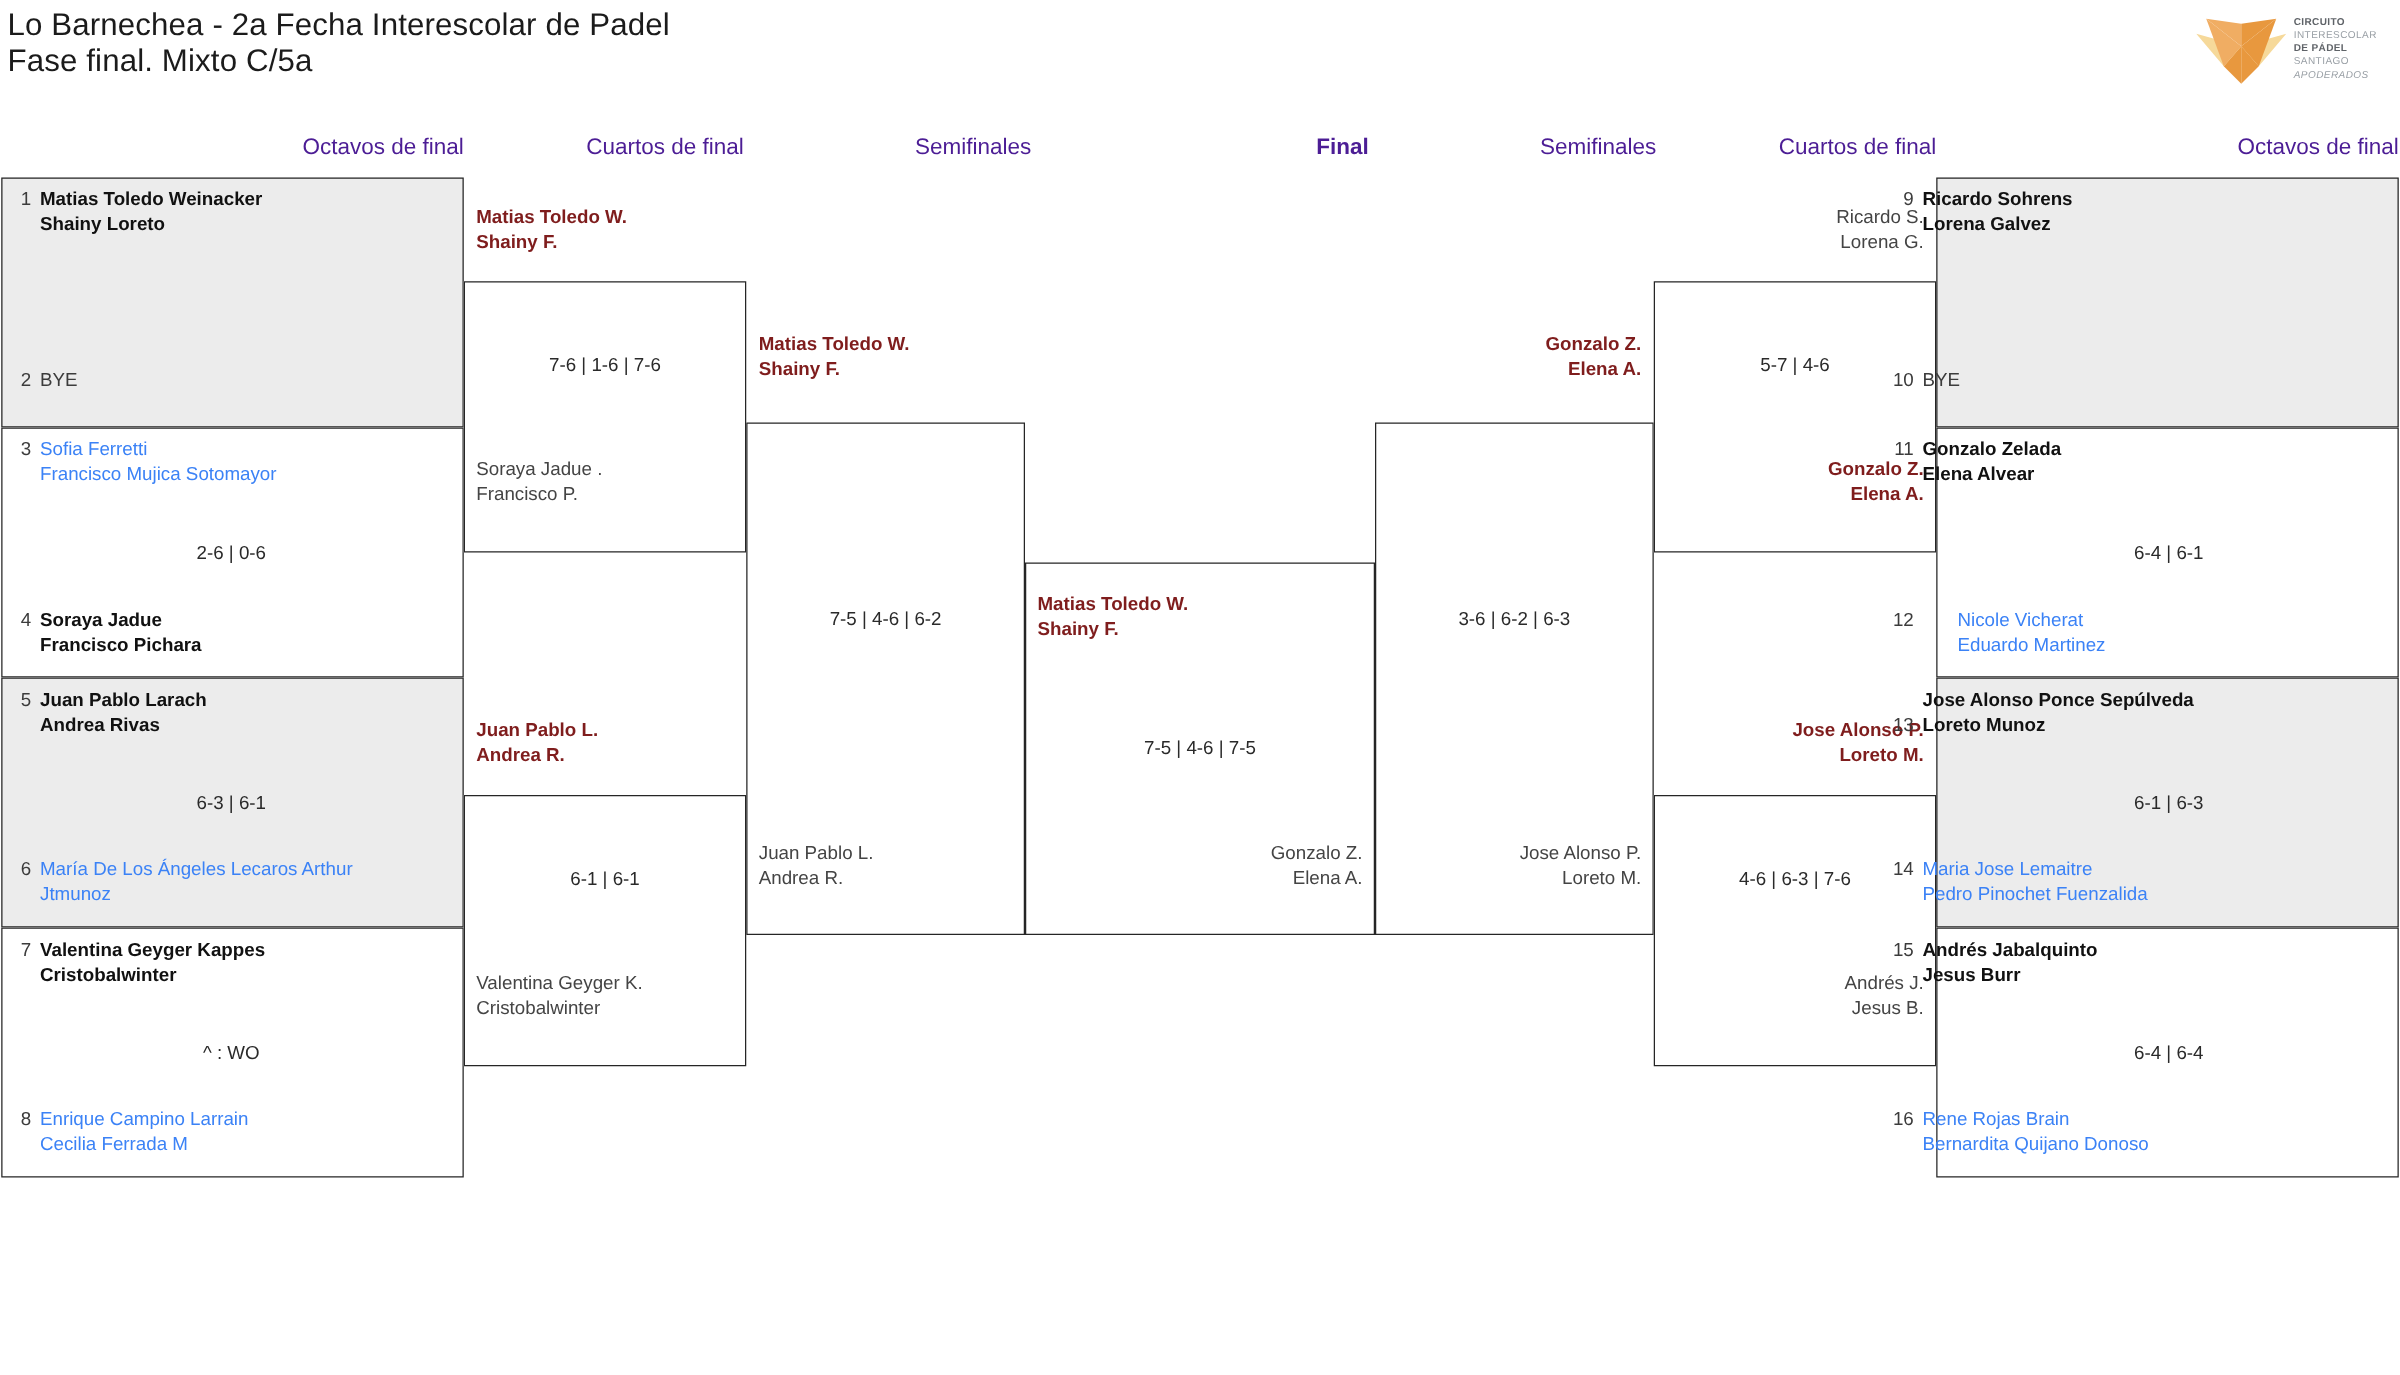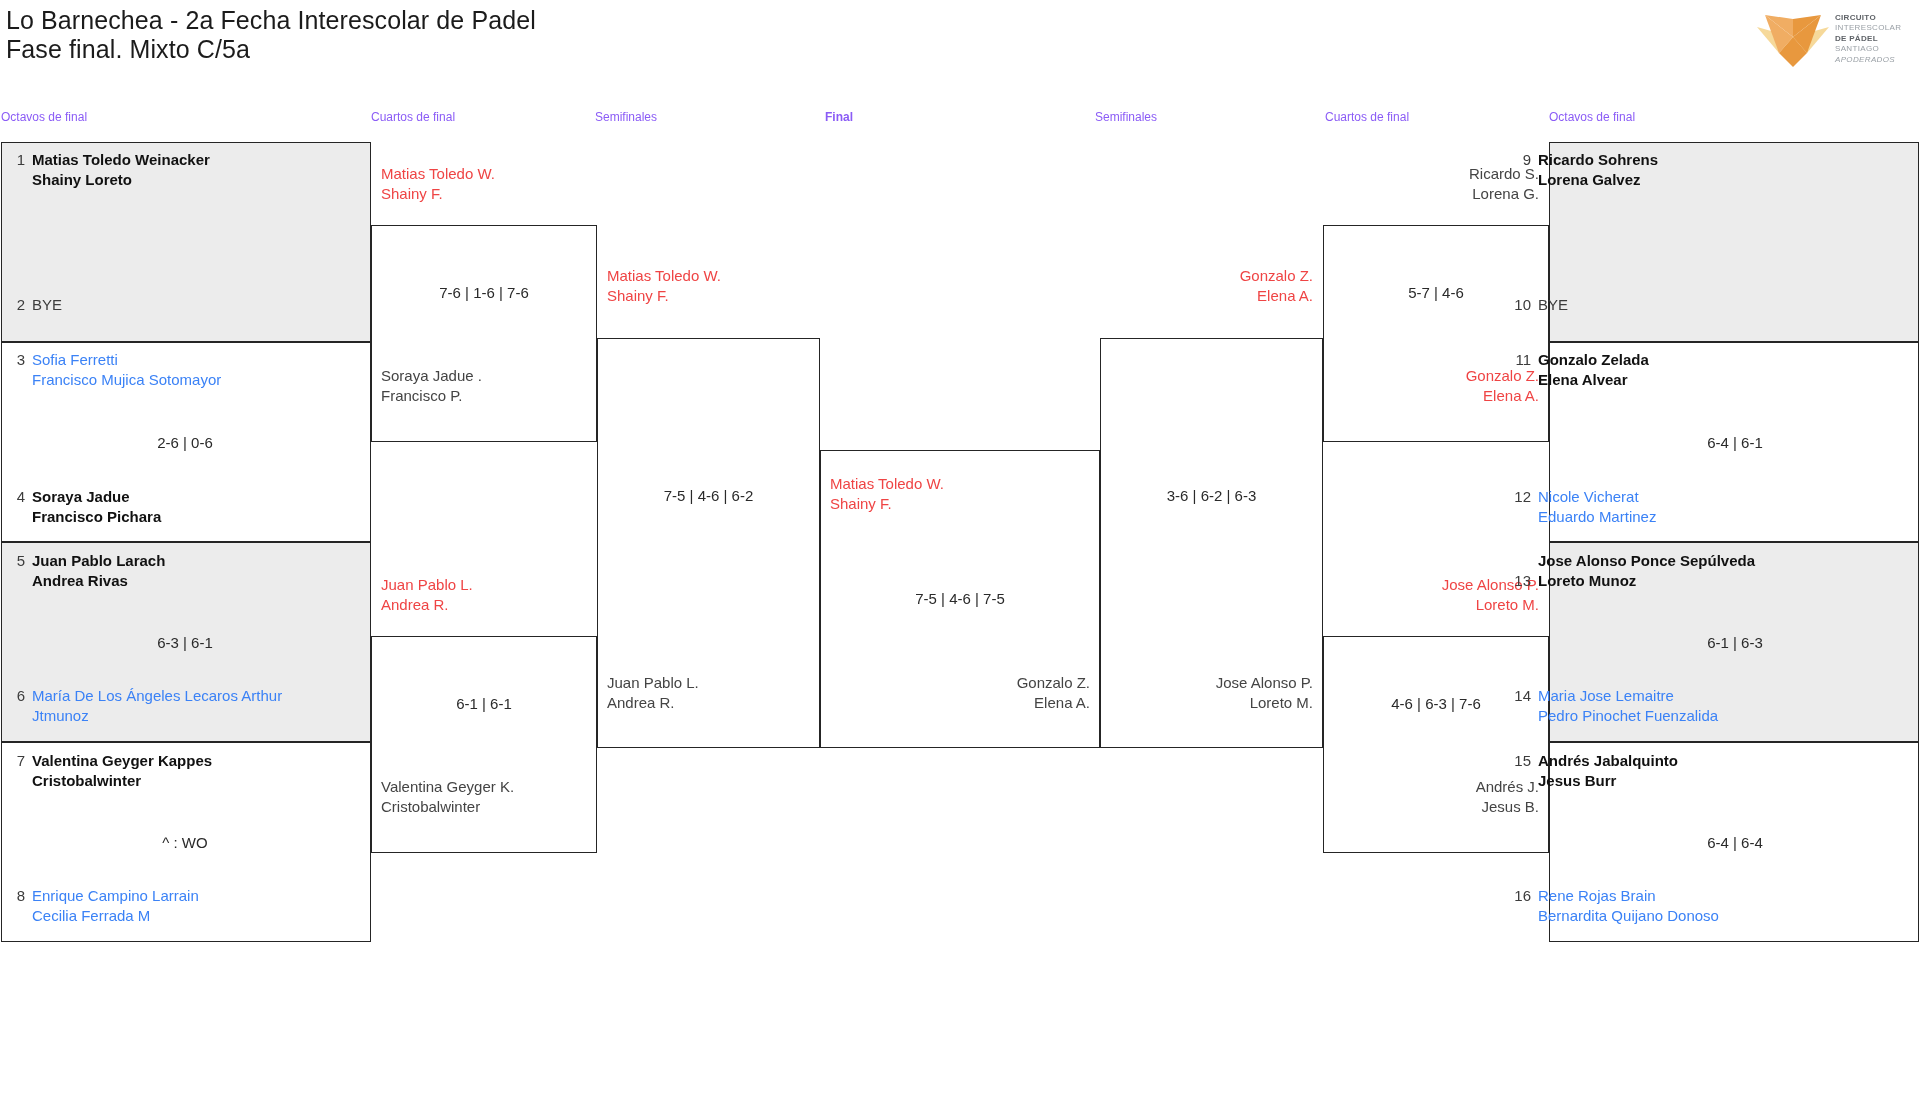--- a/index.html
+++ b/index.html
@@ -21,21 +21,21 @@
   #logo-mark{position:absolute;left:0;top:6px;width:72px;height:58px;}
   #logo-text{
     position:absolute;left:78px;top:8px;width:84px;
     font-size:8px;line-height:10.4px;letter-spacing:.35px;color:#9aa0a6;
   }
   #logo-text .b{font-weight:700;color:#5f6368;letter-spacing:.3px;}
   #logo-text .i{font-style:italic;}
 
   
   .round-head{
-    font-size:12px;line-height:18px;text-align:left;color:#8b5cf6;
+    font-size:18px;line-height:18px;text-align:right;color:#4c1d95;
     top:108px;
   }
 
   
   .box{box-sizing:border-box;border:1px solid #252525;}
   .shade{background:#ececec;}
   .white{background:#ffffff;}
 
   
   .ent{position:absolute;display:flex;align-items:flex-start;}
@@ -44,21 +44,21 @@
     font-size:15px;line-height:19px;color:#3c3c3c;padding-right:7px;
     box-sizing:border-box;
   }
   .nm{font-size:15px;line-height:19.5px;white-space:nowrap;}
   .nm.win{font-weight:700;color:#111111;}
   .nm.los{font-weight:400;color:#3b82f6;}
   .nm.bye{font-weight:400;color:#3c3c3c;font-size:15px;}
 
   
   .team{position:absolute;font-size:15px;line-height:19.5px;white-space:nowrap;}
-  .team.win{font-weight:400;color:#ef4444;}
+  .team.win{font-weight:700;color:#7f1d1d;}
   .team.los{font-weight:400;color:#444444;}
   .team.rt{text-align:right;}
 
   .score{
     position:absolute;font-size:15px;line-height:19px;color:#2a2a2a;
     text-align:center;white-space:nowrap;font-weight:400;
   }
 </style>
 </head>
 <body>
@@ -267,21 +267,21 @@
 <div class="score" style="left:1590px;top:416px;width:290px;"></div>
 
 <div class="ent" style="left:1512px;top:350px;width:400px;">
   <div class="seed">11</div>
   <div>
     <div class="nm win">Gonzalo Zelada</div>
     <div class="nm win">Elena Alvear</div>
   </div>
 </div>
 <div class="score" style="left:1590px;top:433px;width:290px;">6-4 | 6-1</div>
-<div class="ent" style="left:1512px;top:487px;width:400px;">
+<div class="ent" style="left:1512px;top:487px;width:400px;gap:28px;">
   <div class="seed">12</div>
   <div>
     <div class="nm los">Nicole Vicherat</div>
     <div class="nm los">Eduardo Martinez</div>
   </div>
 </div>
 
 <div class="ent" style="left:1512px;top:551px;width:400px;align-items:flex-end;">
   <div class="seed">13</div>
   <div>

